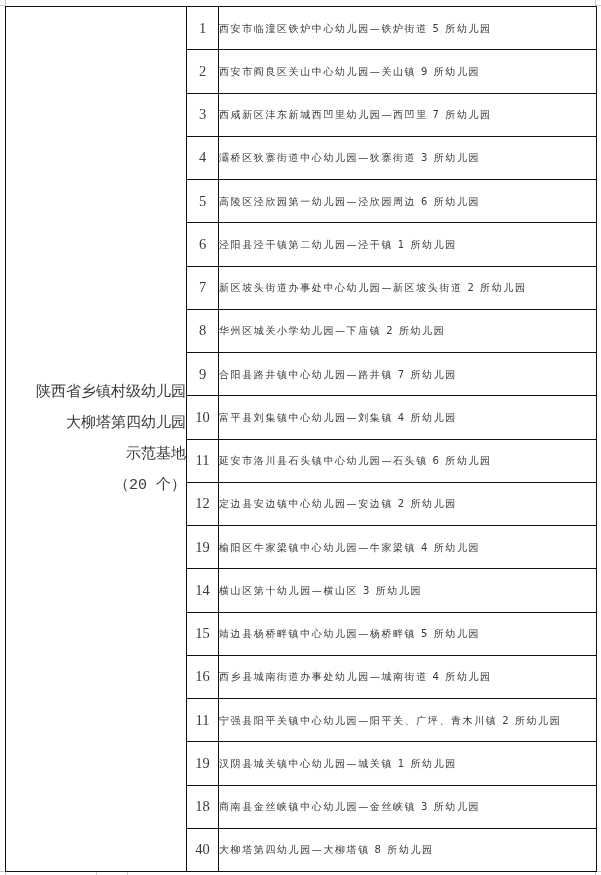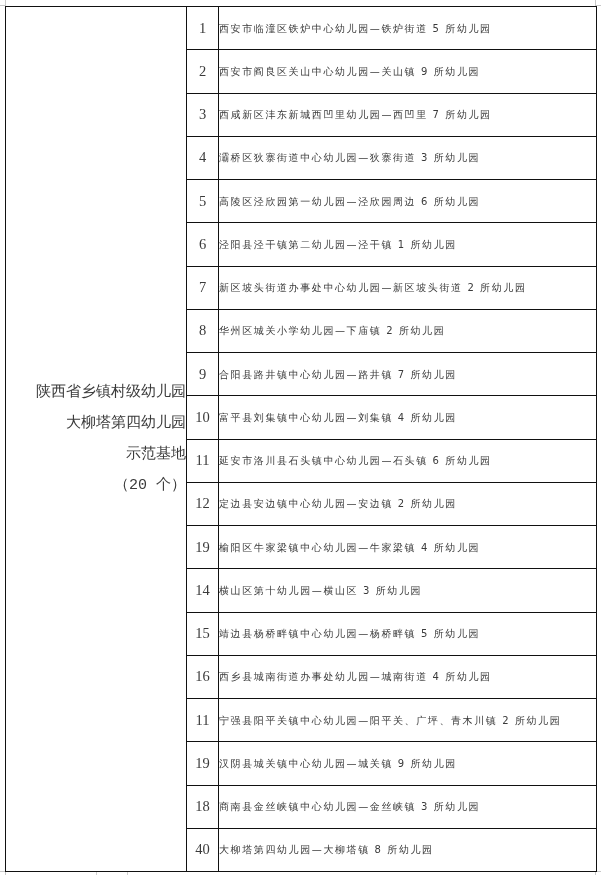--- a/index.html
+++ b/index.html
@@ -132,21 +132,21 @@
     <tr class="row">
       <td class="num-cell">16</td>
       <td class="name-cell">西乡县城南街道办事处幼儿园—城南街道 4 所幼儿园</td>
     </tr>
     <tr class="row">
       <td class="num-cell">11</td>
       <td class="name-cell">宁强县阳平关镇中心幼儿园—阳平关、广坪、青木川镇 2 所幼儿园</td>
     </tr>
     <tr class="row">
       <td class="num-cell">19</td>
-      <td class="name-cell">汉阴县城关镇中心幼儿园—城关镇 9 所幼儿园</td>
+      <td class="name-cell">汉阴县城关镇中心幼儿园—城关镇 1 所幼儿园</td>
     </tr>
     <tr class="row">
       <td class="num-cell">18</td>
       <td class="name-cell">商南县金丝峡镇中心幼儿园—金丝峡镇 3 所幼儿园</td>
     </tr>
     <tr class="row">
       <td class="num-cell">40</td>
       <td class="name-cell">大柳塔第四幼儿园—大柳塔镇 8 所幼儿园</td>
     </tr>
   </tbody>

